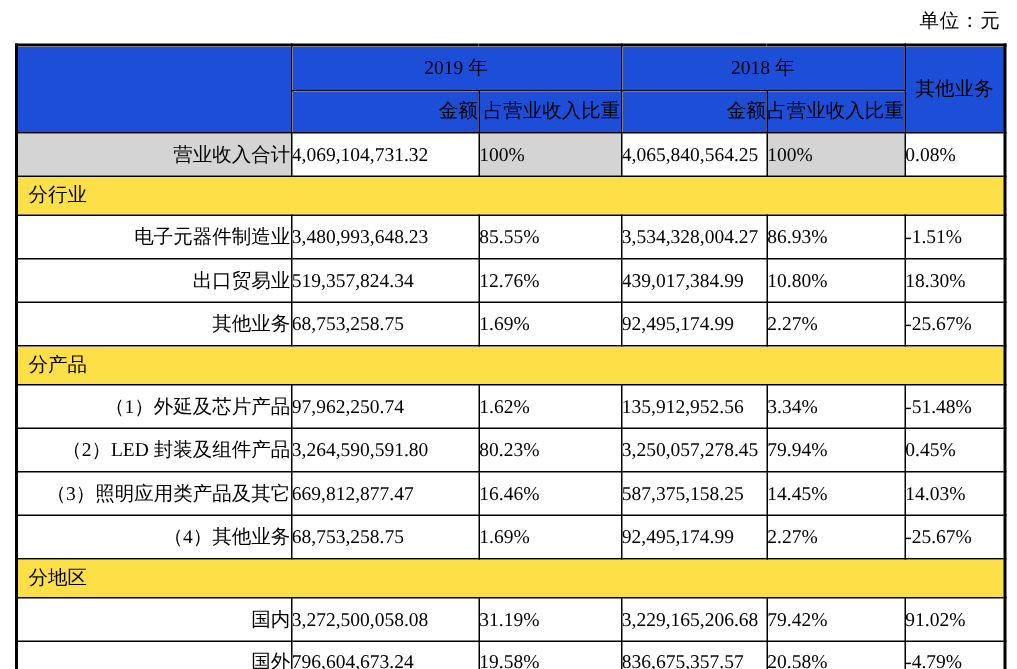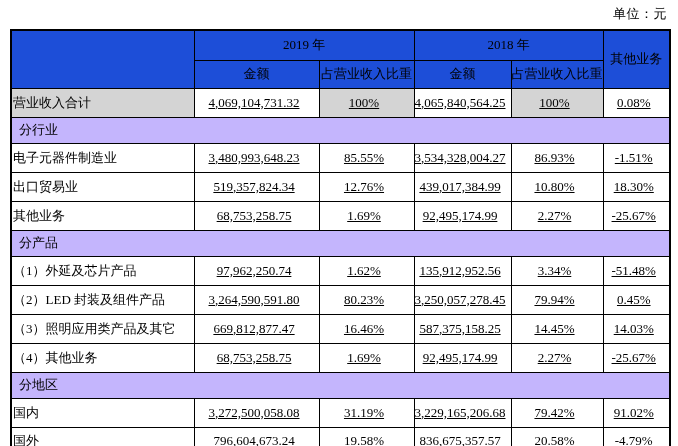--- a/index.html
+++ b/index.html
@@ -34,27 +34,27 @@
   th, td {
     border: 1px solid #000;
     font-size: 13px;
     font-weight: normal;
     vertical-align: middle;
     overflow: hidden;
     white-space: nowrap;
   }
   thead th { background: #1d4ed8; text-align: center; }
   tr.hdr-years th { height: 30px; }
-  tr.hdr-metrics th { height: 28px; }
+  tr.hdr-metrics th { height: 28px; text-align: right; }
   tbody td { height: 29px; background: #ffffff; }
-  td.lbl { text-align: left; padding-left: 1px; }
-  td.num { text-align: center; padding-right: 5px; text-decoration: underline; }
+  td.lbl { text-align: right; padding-left: 11px; }
+  td.num { text-align: left; padding-right: 5px; }
   td.shade { background: #d4d4d4; }
   tr.band td {
-    background: #c4b5fd;
+    background: #fde047;
     height: 26px;
     text-align: left;
     padding-left: 7px;
   }
 </style>
 </head>
 <body>
 
 <div class="page">
 

